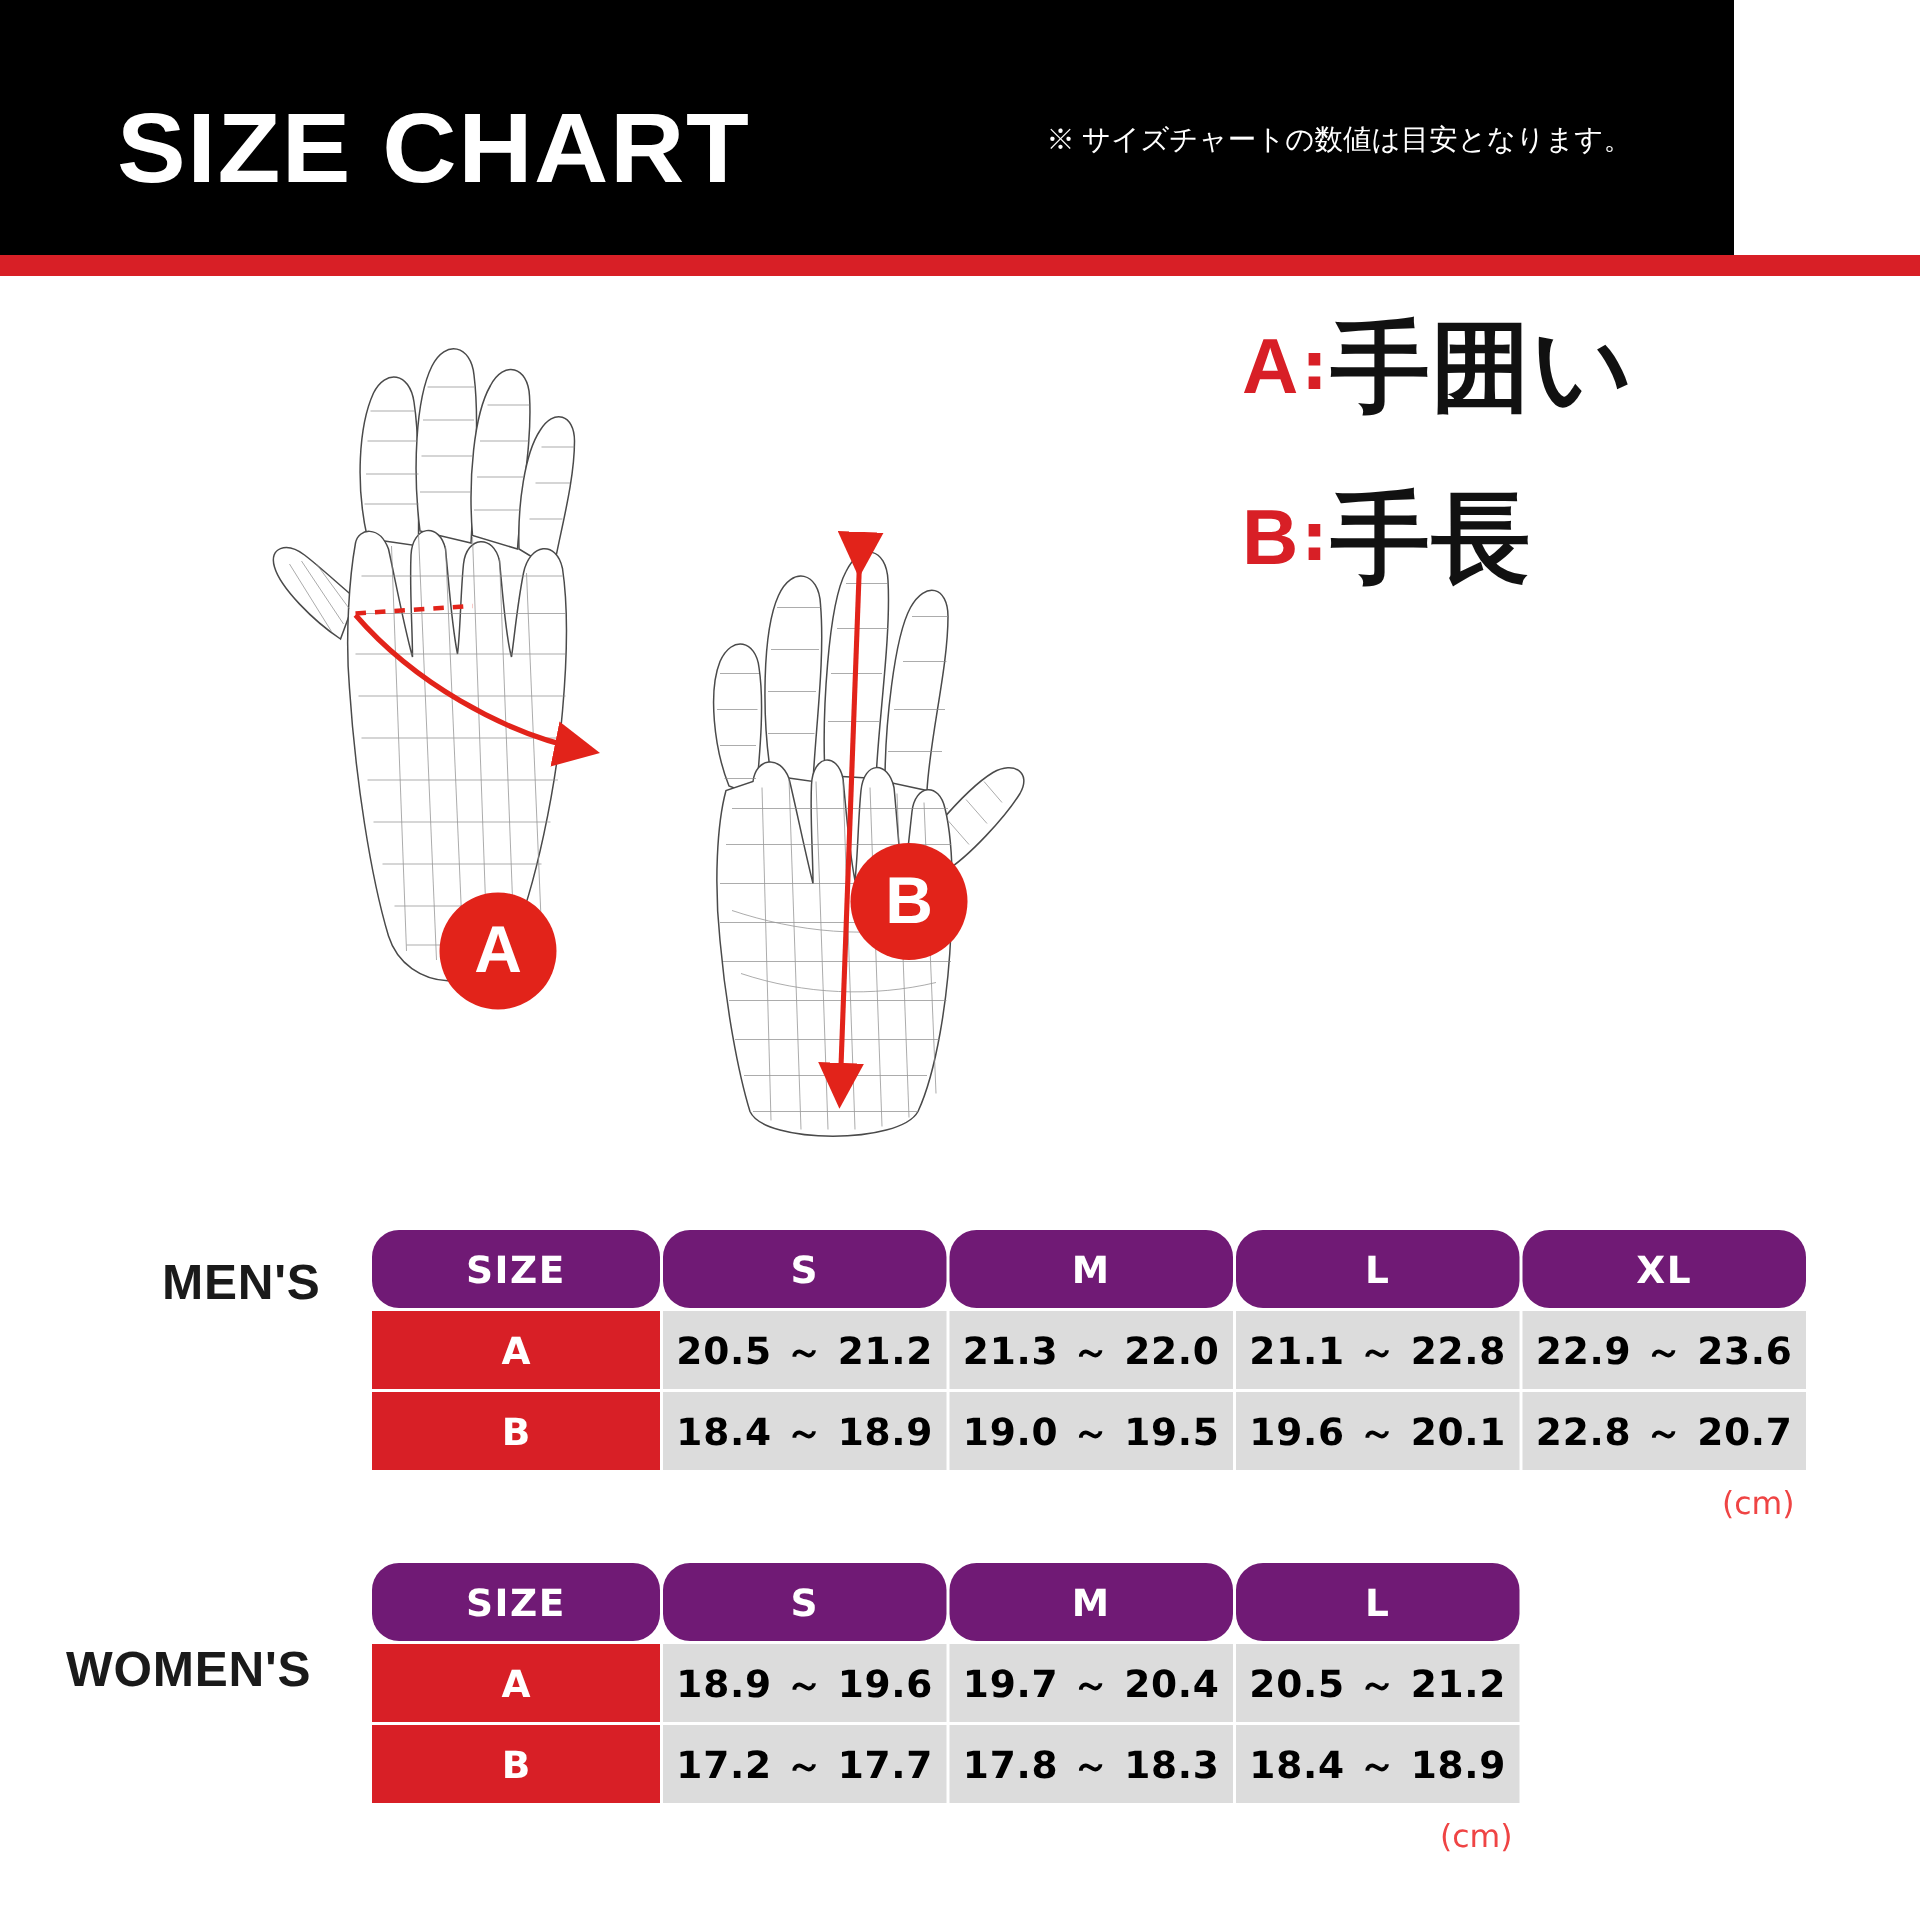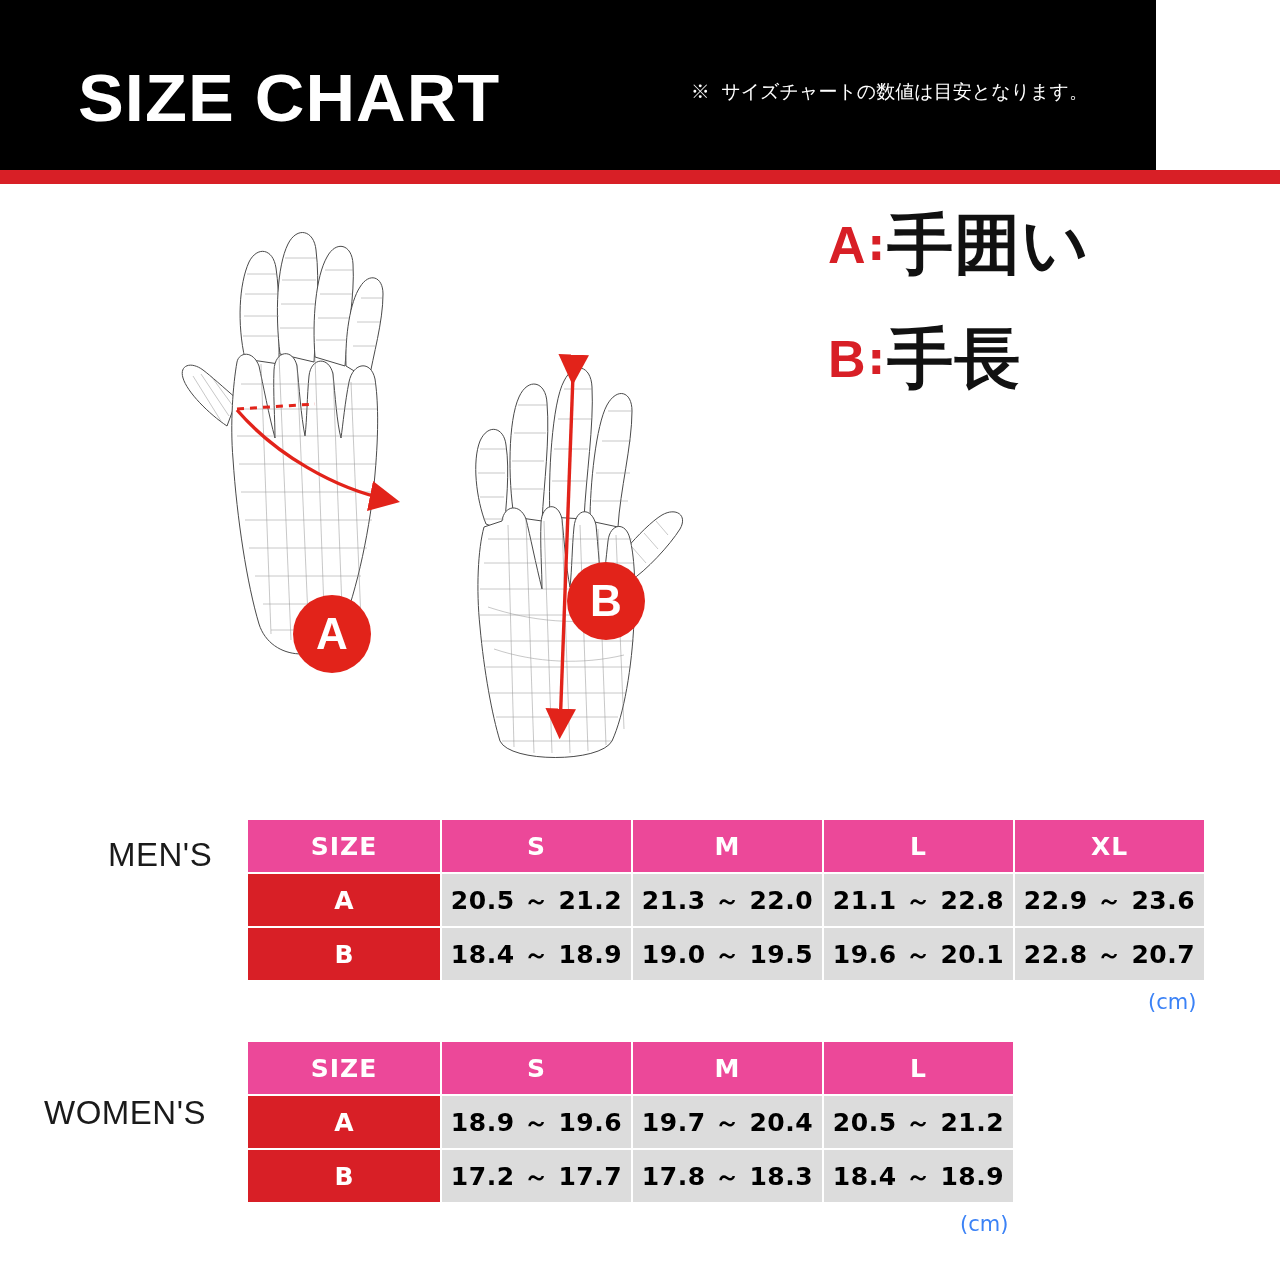--- a/index.html
+++ b/index.html
@@ -34,21 +34,21 @@
     transform-origin: left center;
   }
   .header-notes {
     position: absolute;
     right: 68px;
     top: 78px;
     text-align: right;
     color: #ffffff;
     font-size: 19px;
     line-height: 1.65;
-    font-family: Liberation Mono, monospace;
+    font-family: Liberation Serif, serif;
     margin-left: 25px;
   }
   .header-notes div { white-space: nowrap; }
 
   .red-bar {
     position: absolute;
     left: 0; top: 170px;
     width: 1280px;
     height: 14px;
     background: #d81f26;
@@ -95,60 +95,61 @@
     font-weight: 700;
     line-height: 1;
     letter-spacing: 1px;
   }
 
   
   .table-block { position: absolute; }
   .table-label {
     position: absolute;
     font-size: 33px;
-    font-weight: 400;
+    font-weight: 700;
     color: #1a1a1a;
     letter-spacing: 0.5px;
     font-family: "Liberation Sans", sans-serif;
     white-space: nowrap;
   }
   table.size-table {
     border-collapse: separate;
     border-spacing: 2px;
     table-layout: fixed;
   }
   table.size-table td {
     height: 52px;
     text-align: center;
     vertical-align: middle;
     font-size: 25px;
     font-family: "DejaVu Sans", sans-serif;
   }
   td.hdr {
-    background: #ec4899;
+    background: #701a75;
     color: #ffffff;
     font-weight: 700;
     letter-spacing: 1px;
+    border-radius: 18px;
   }
   td.rowhdr {
     background: #d81f26;
     color: #ffffff;
     font-weight: 700;
     font-size: 26px;
   }
   td.val {
     background: #dcdcdc;
     color: #000000;
     font-weight: 600;
     letter-spacing: 0.5px;
   }
   .unit {
     position: absolute;
     font-size: 21px;
-    color: #3b82f6;
+    color: #ef4444;
     font-family: "DejaVu Sans", sans-serif;
   }
 </style>
 </head>
 <body>
 
 <div class="header">
   <div class="header-title">SIZE CHART</div>
   <div class="header-notes">
     <div>※ サイズチャートの数値は目安となります。</div>

